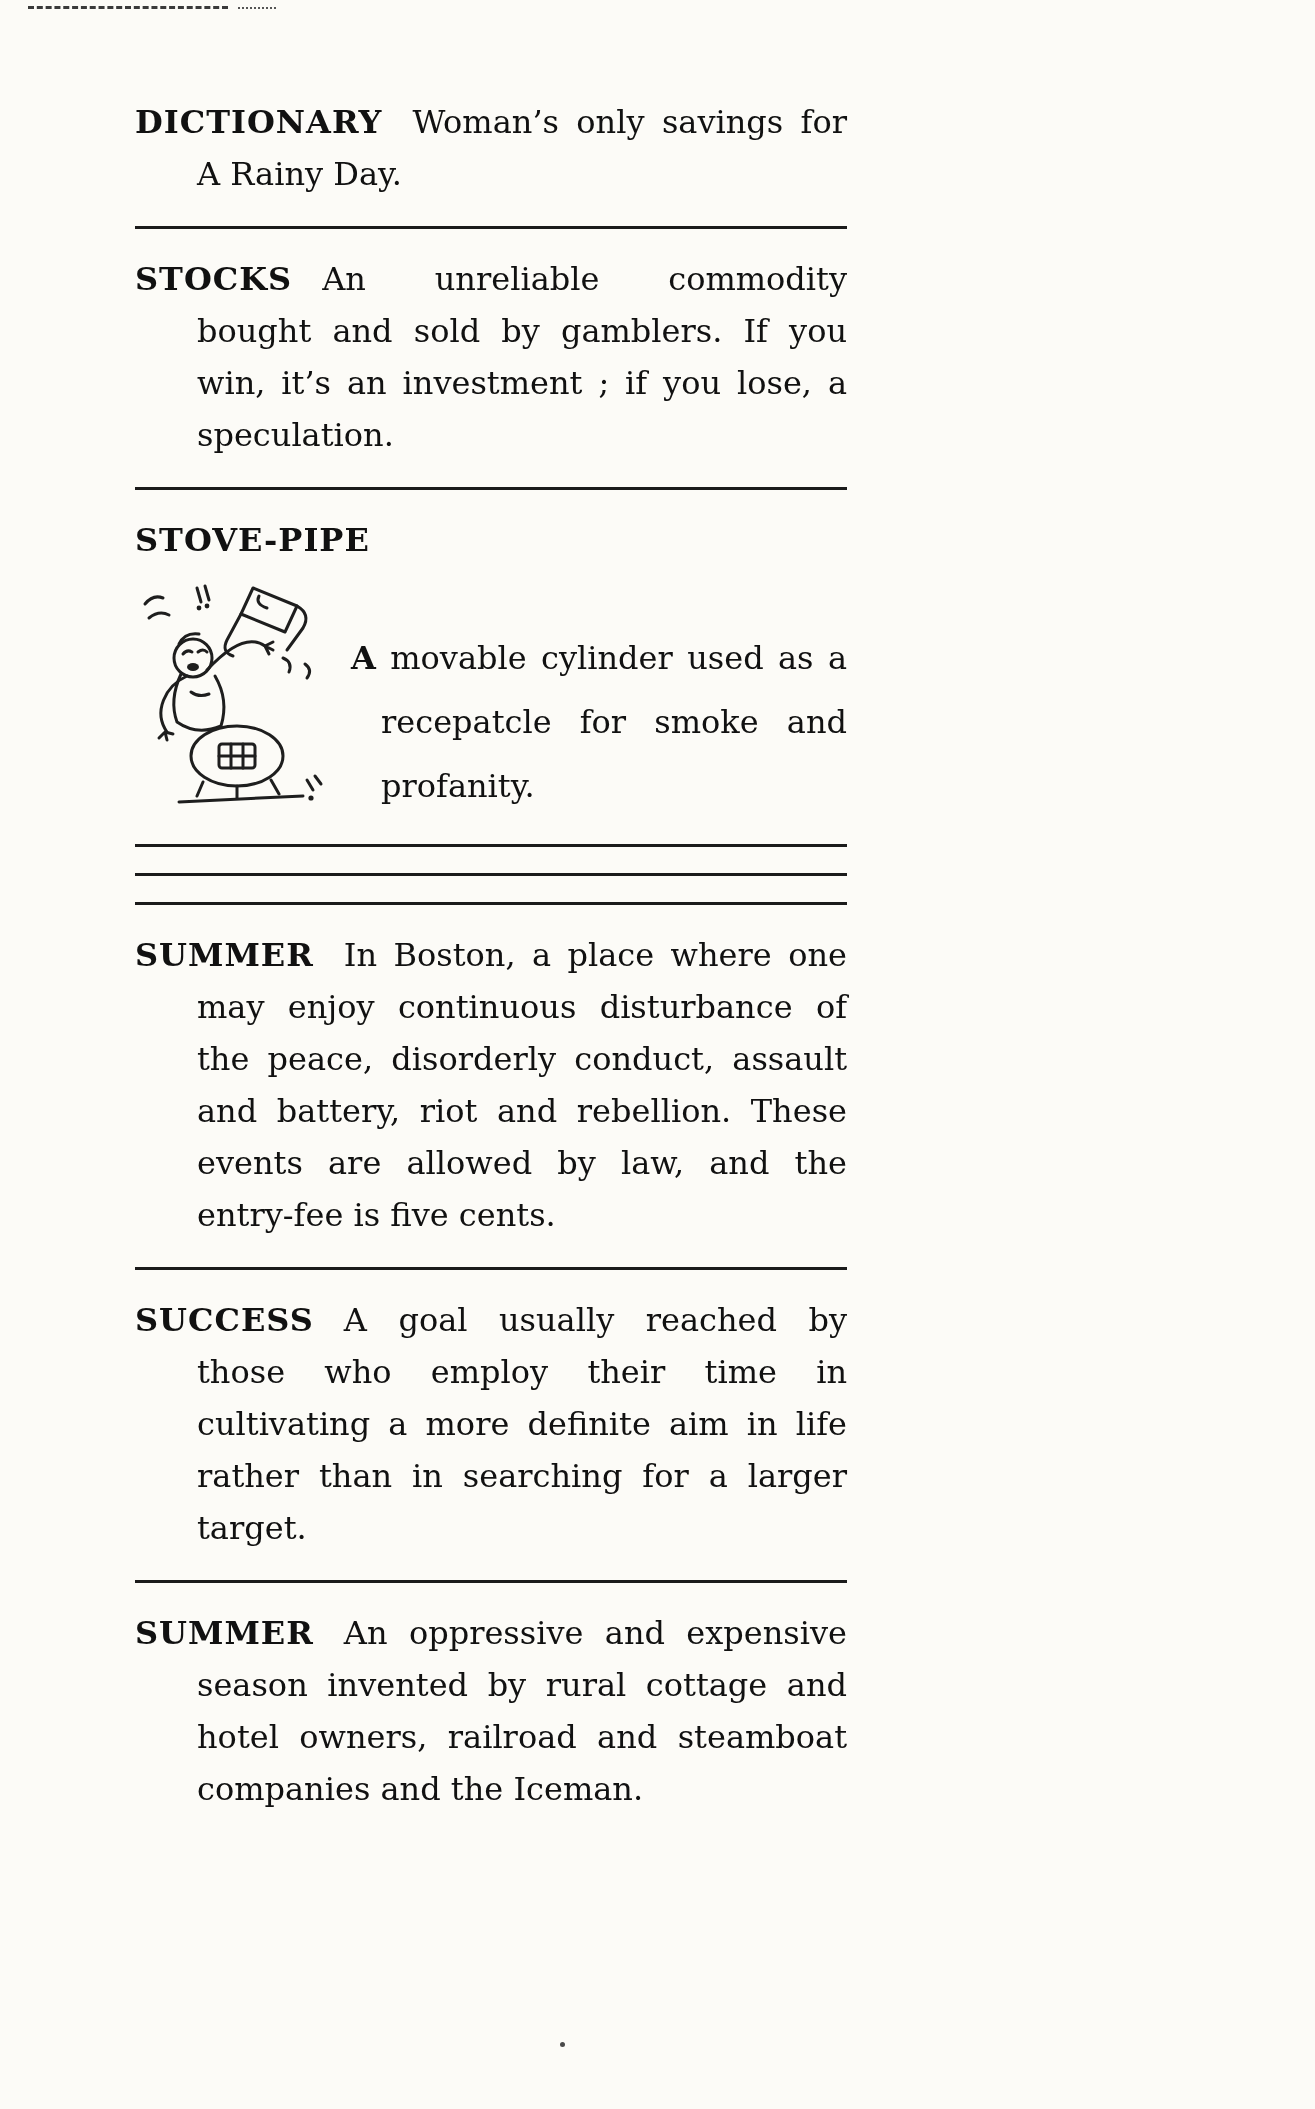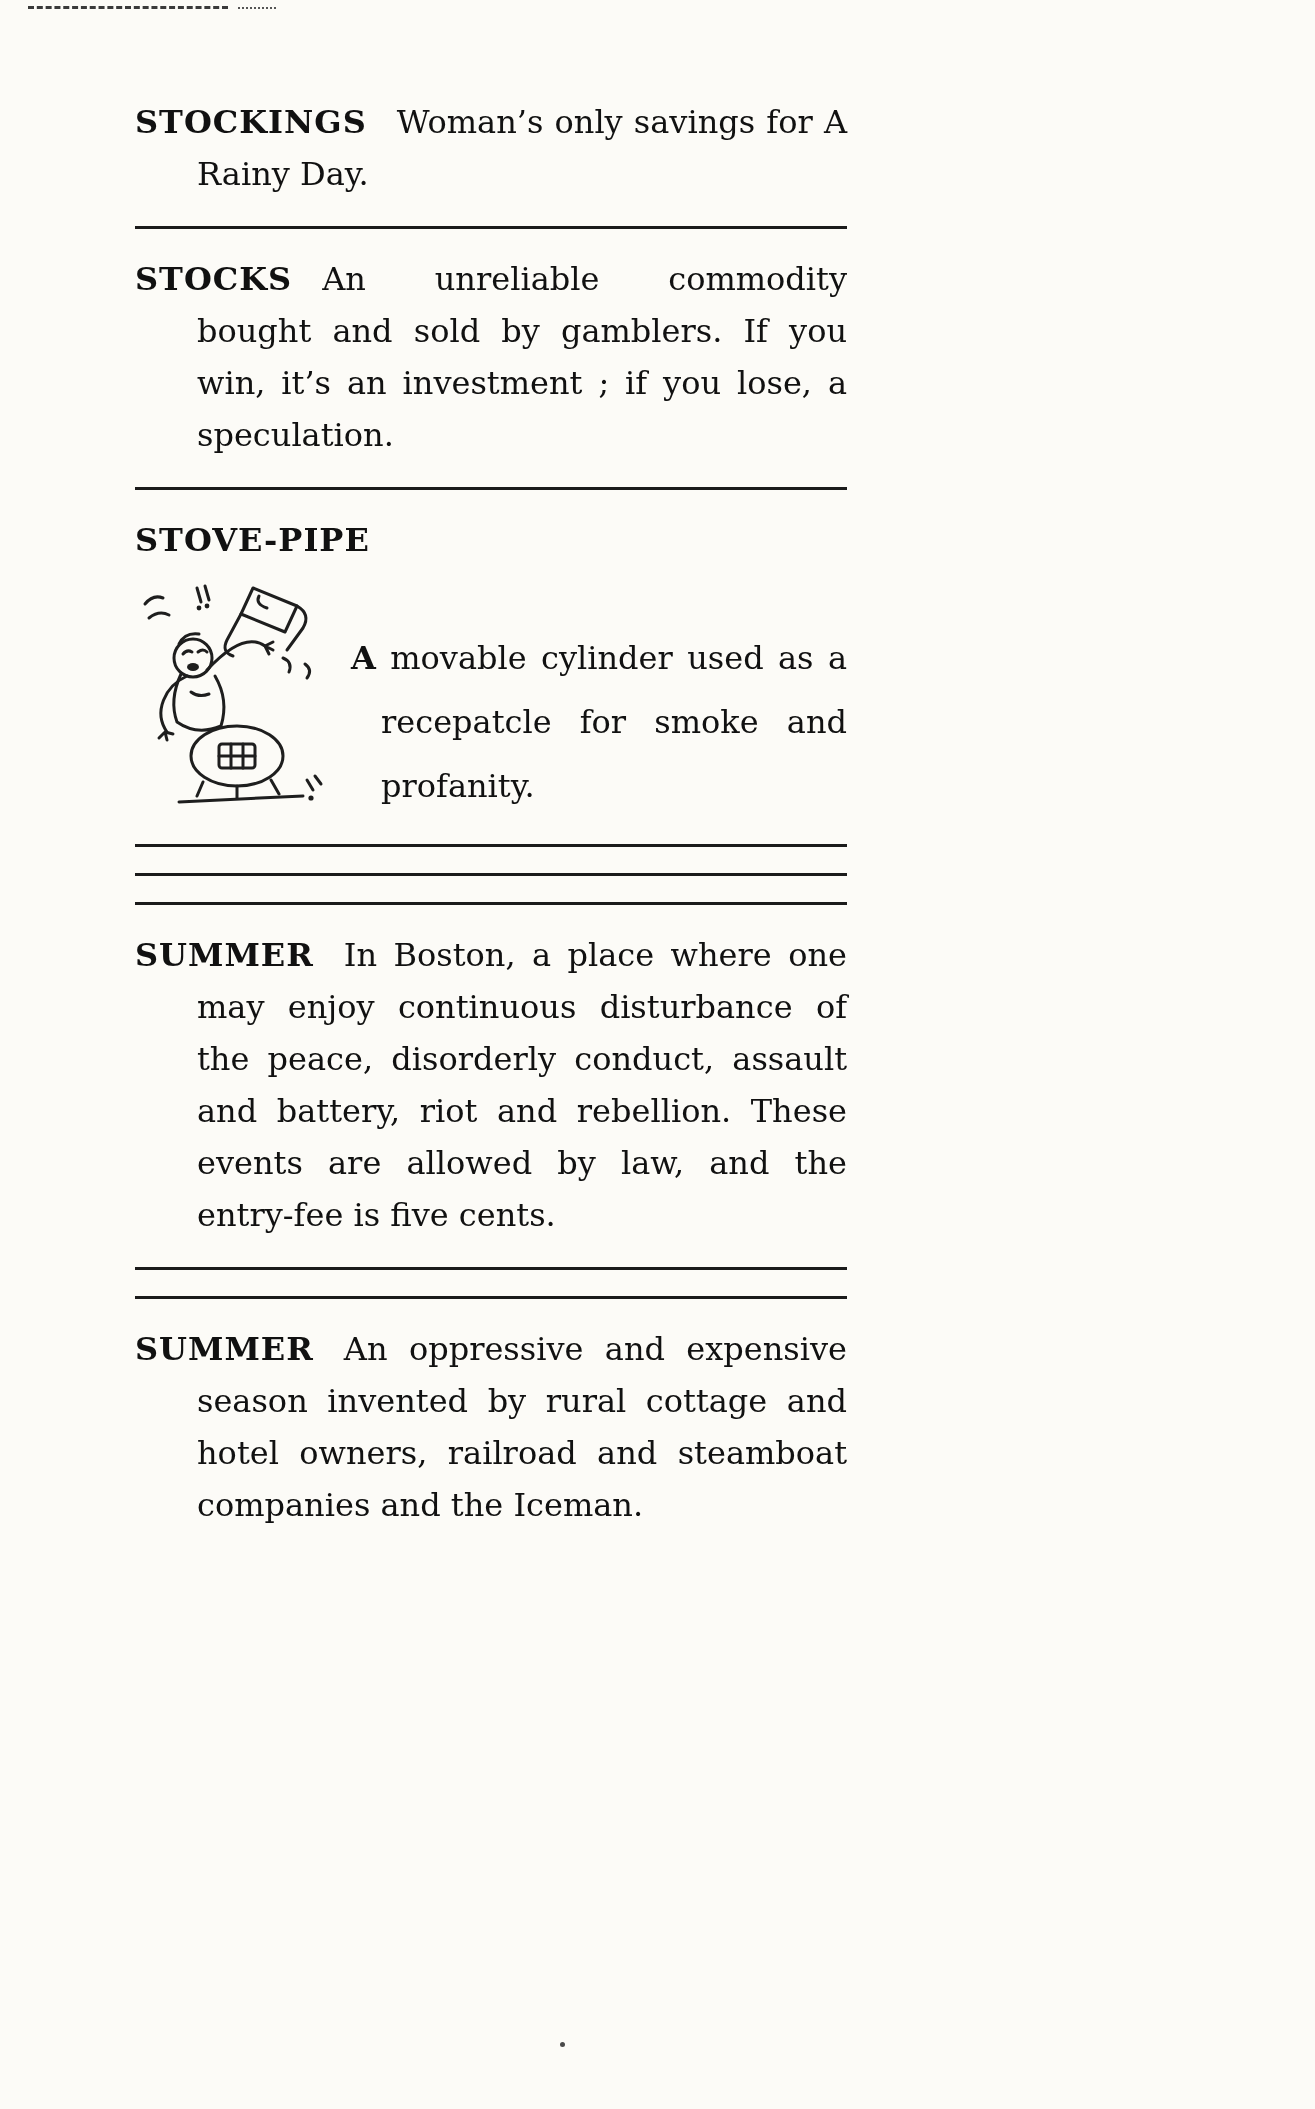--- a/index.html
+++ b/index.html
@@ -103,21 +103,21 @@
 <body>
 
 <div class="scan-artifact-dash"></div>
 <div class="scan-artifact-dash2"></div>
 <div class="scan-dot" style="left:560px; top:2042px;"></div>
 
 <div class="content">
 
 
   <section class="entry">
-    <p class="def"><span class="term">STOCKINGS</span><span>Woman’s only savings for A Rainy Day.</span></p>
+    <p class="def"><span class="term">DICTIONARY</span><span>Woman’s only savings for A Rainy Day.</span></p>
   </section>
   <div class="rule"></div>
 
   <section class="entry">
     <p class="def"><span class="term">STOCKS</span><span>An unreliable commodity bought and sold by gamblers.  If you win, it’s an investment ; if you lose, a speculation.</span></p>
   </section>
   <div class="rule"></div>
 
   <section class="entry">
     <p class="def"><span class="term">STOVE-PIPE</span></p>
@@ -168,19 +168,22 @@
 
   <div class="rule"></div>
 
   <div class="rule"></div>
 
   <section class="entry">
     <p class="def"><span class="term">SUMMER</span><span>In Boston, a place where one may enjoy continuous disturbance of the peace, disorderly conduct, assault and battery, riot and rebellion.  These events are allowed by law, and the entry-fee is five cents.</span></p>
   </section>
   <div class="rule"></div>
 
+  <section class="entry">
+    <p class="def"><span class="term">SUCCESS</span><span>A goal usually reached by those who employ their time in cultivating a more definite aim in life rather than in searching for a larger target.</span></p>
+  </section>
   <div class="rule"></div>
 
   <section class="entry">
     <p class="def"><span class="term">SUMMER</span><span>An oppressive and expensive season invented by rural cottage and hotel owners, railroad and steamboat companies and the Iceman.</span></p>
   </section>
 
 </div>
 
 </body></html>

